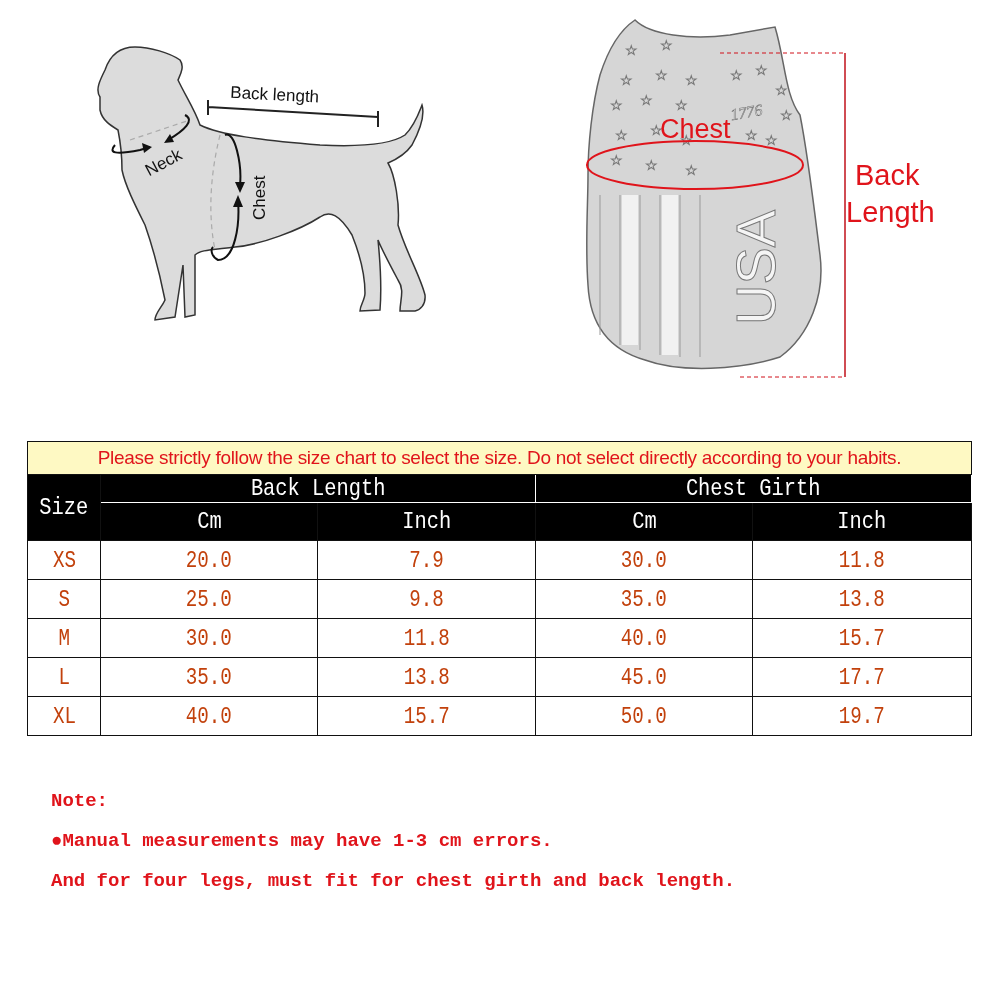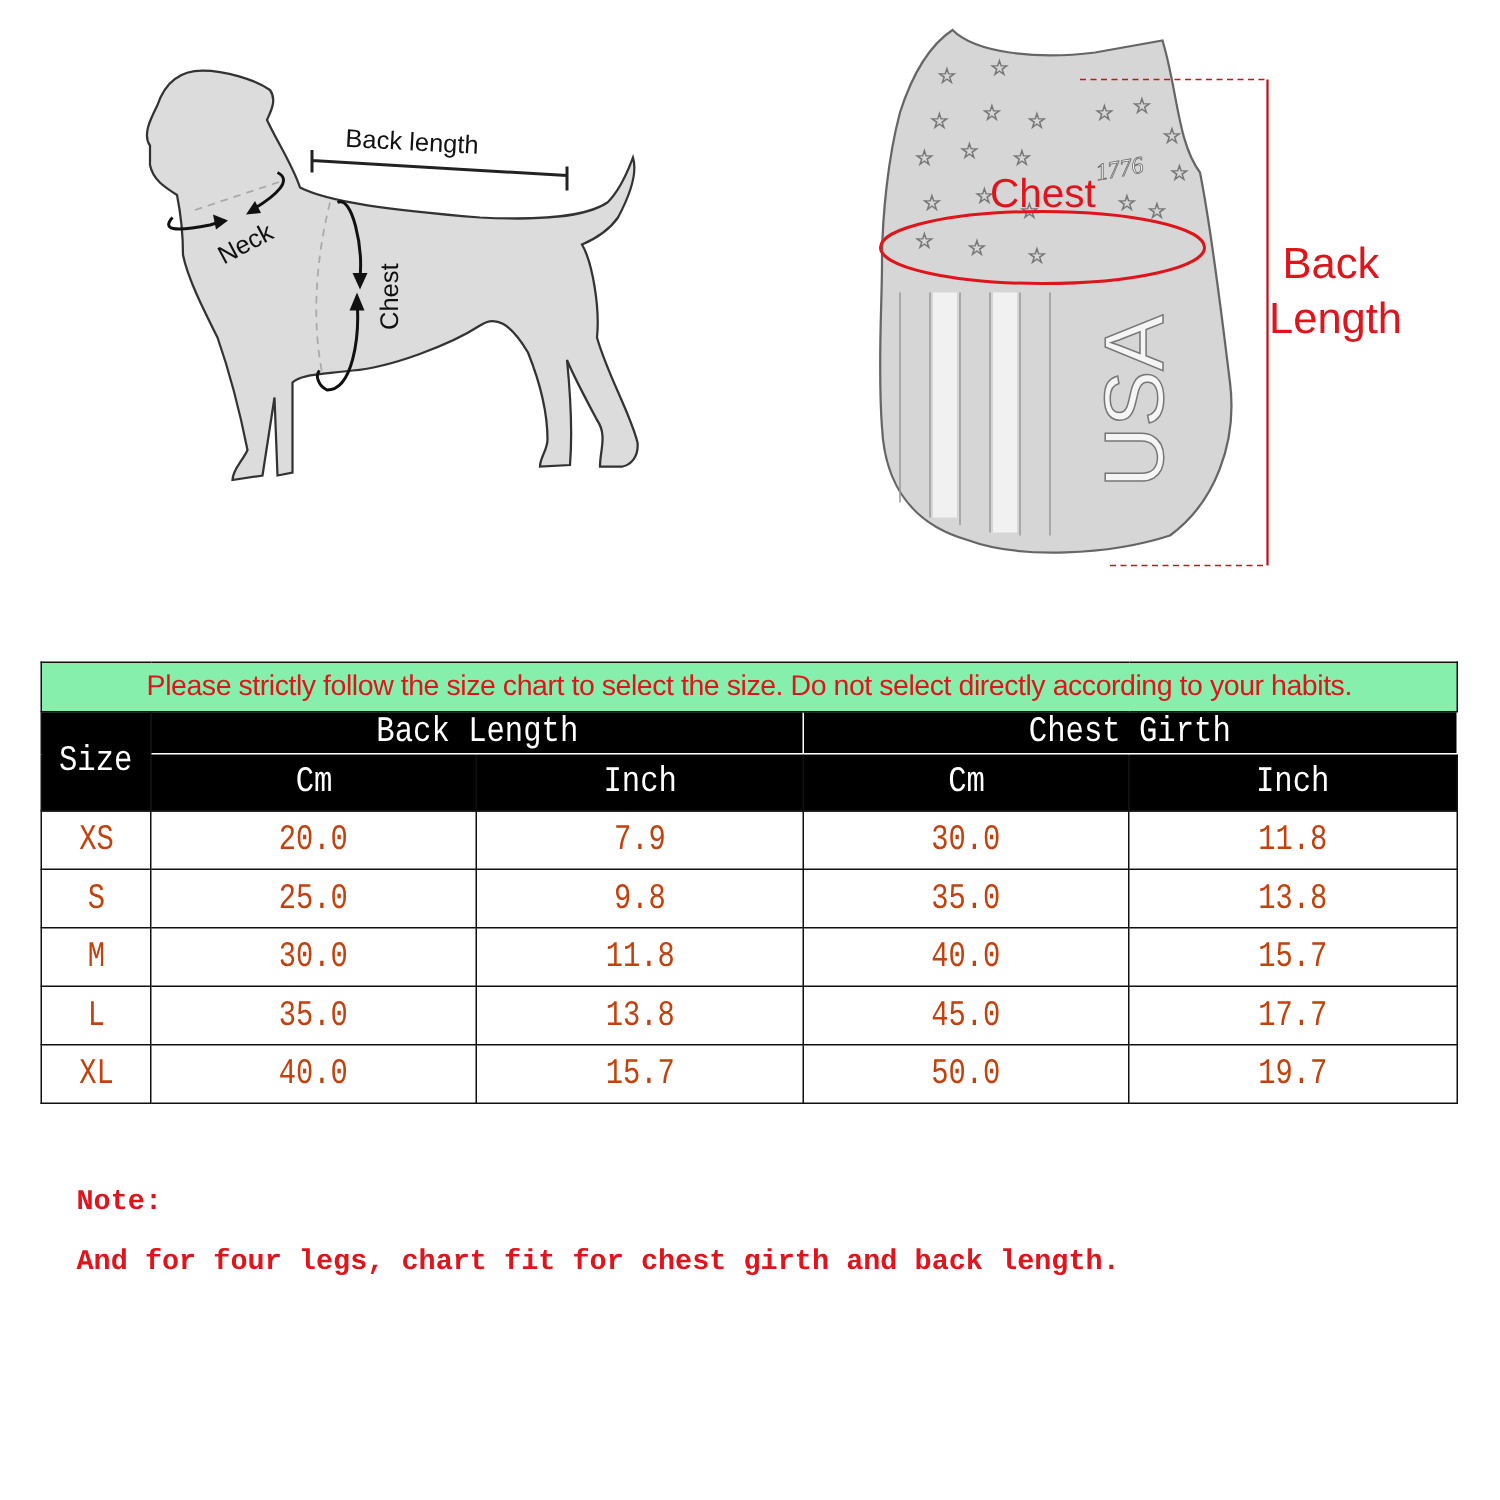--- a/index.html
+++ b/index.html
@@ -3,21 +3,21 @@
 <meta charset="utf-8">
 <style>
   html, body { margin:0; padding:0; background:#fff; }
   body { width:1000px; height:1000px; position:relative; overflow:hidden; font-family:"Liberation Sans", sans-serif; }
   .abs { position:absolute; }
   .dog-svg { left:60px; top:35px; width:400px; height:330px; }
   .shirt-svg { left:580px; top:5px; width:390px; height:390px; }
   .table-wrap { left:27px; top:441px; width:944px; }
   table { border-collapse:collapse; width:944px; table-layout:fixed; }
   td, th { border:1.5px solid #111; text-align:center; padding:0; }
-  .notice { height:32px; color:#e0141b; font-family:"Liberation Sans", sans-serif; font-size:19px; letter-spacing:-0.3px; background:#86efac; }
+  .notice { height:32px; color:#e0141b; font-family:"Liberation Sans", sans-serif; font-size:19px; letter-spacing:-0.3px; background:#fef9c3; }
   .hdr { background:#000; color:#fff; font-family:"Liberation Mono", monospace; font-weight:normal; font-size:24px; }
   .hdr-inner { border-color:#fff; }
   .row td { height:38px; font-family:Liberation Mono, monospace; font-size:24px; color:#c2410c; transform-origin:center; }
   .row td span { display:inline-block; transform:scaleX(0.8); }
   .notes { left:51px; top:790px; color:#e0141b; font-family:Liberation Mono, monospace; font-weight:bold; font-size:19px; }
   .notes div { height:40px; line-height:22px; }
 </style>
 </head>
 <body>
 
@@ -140,14 +140,15 @@
       <td><span>15.7</span></td>
       <td><span>50.0</span></td>
       <td><span>19.7</span></td>
     </tr>
   </tbody>
     </table>
 </div>
 
 <div class="abs notes">
   <div>Note:</div>
-  <div>And for four legs, chart fit for chest girth and back length.</div>
+  <div>●Manual measurements may have 1-3 cm errors.</div>
+  <div>And for four legs, must fit for chest girth and back length.</div>
 </div>
 
 </body></html>

